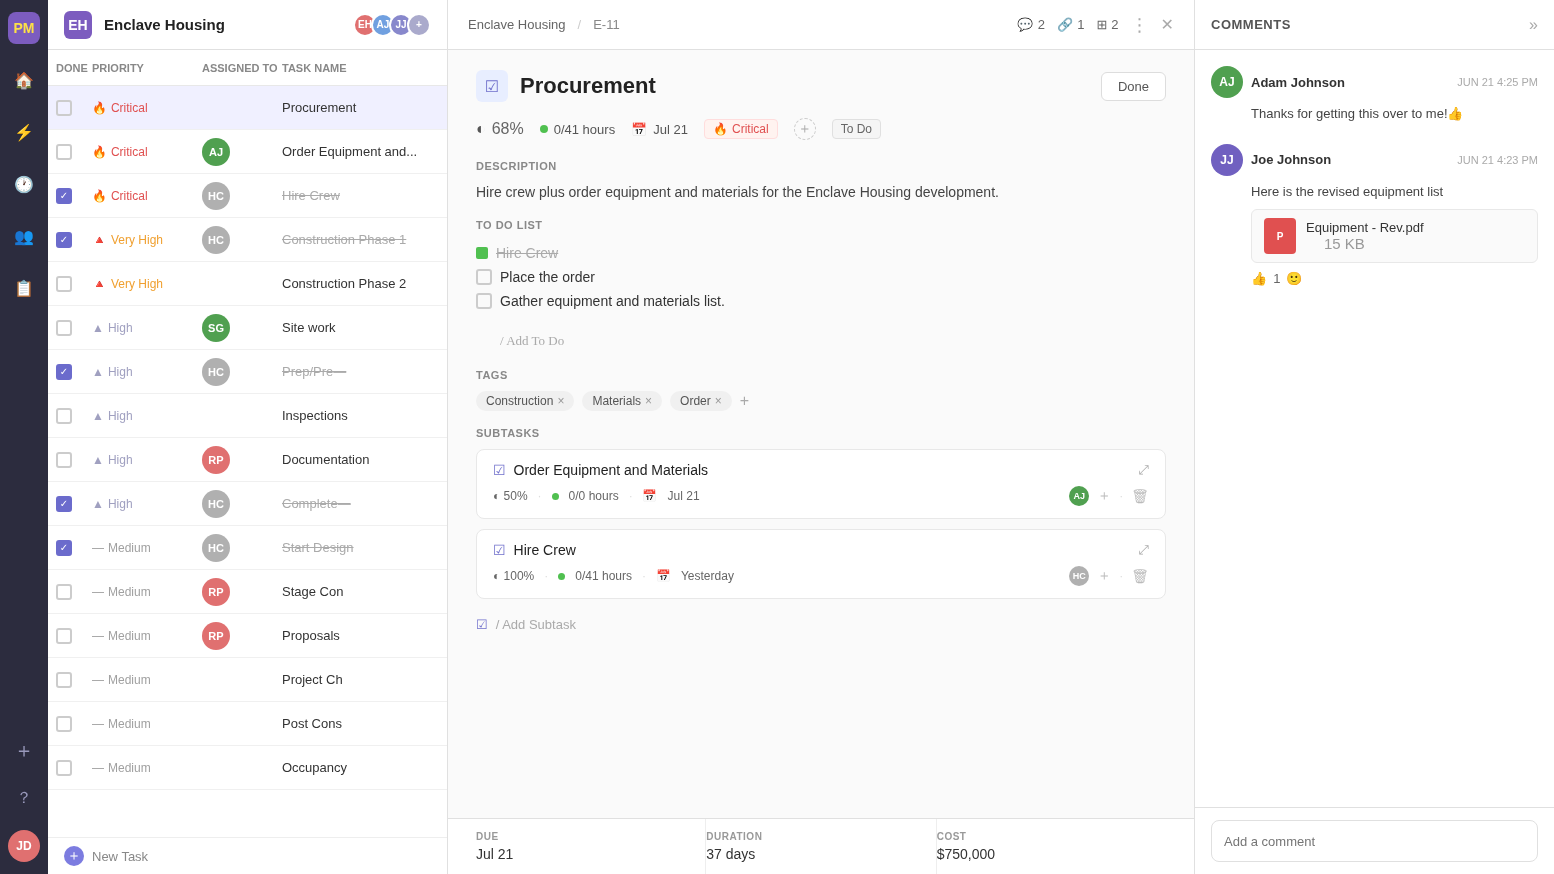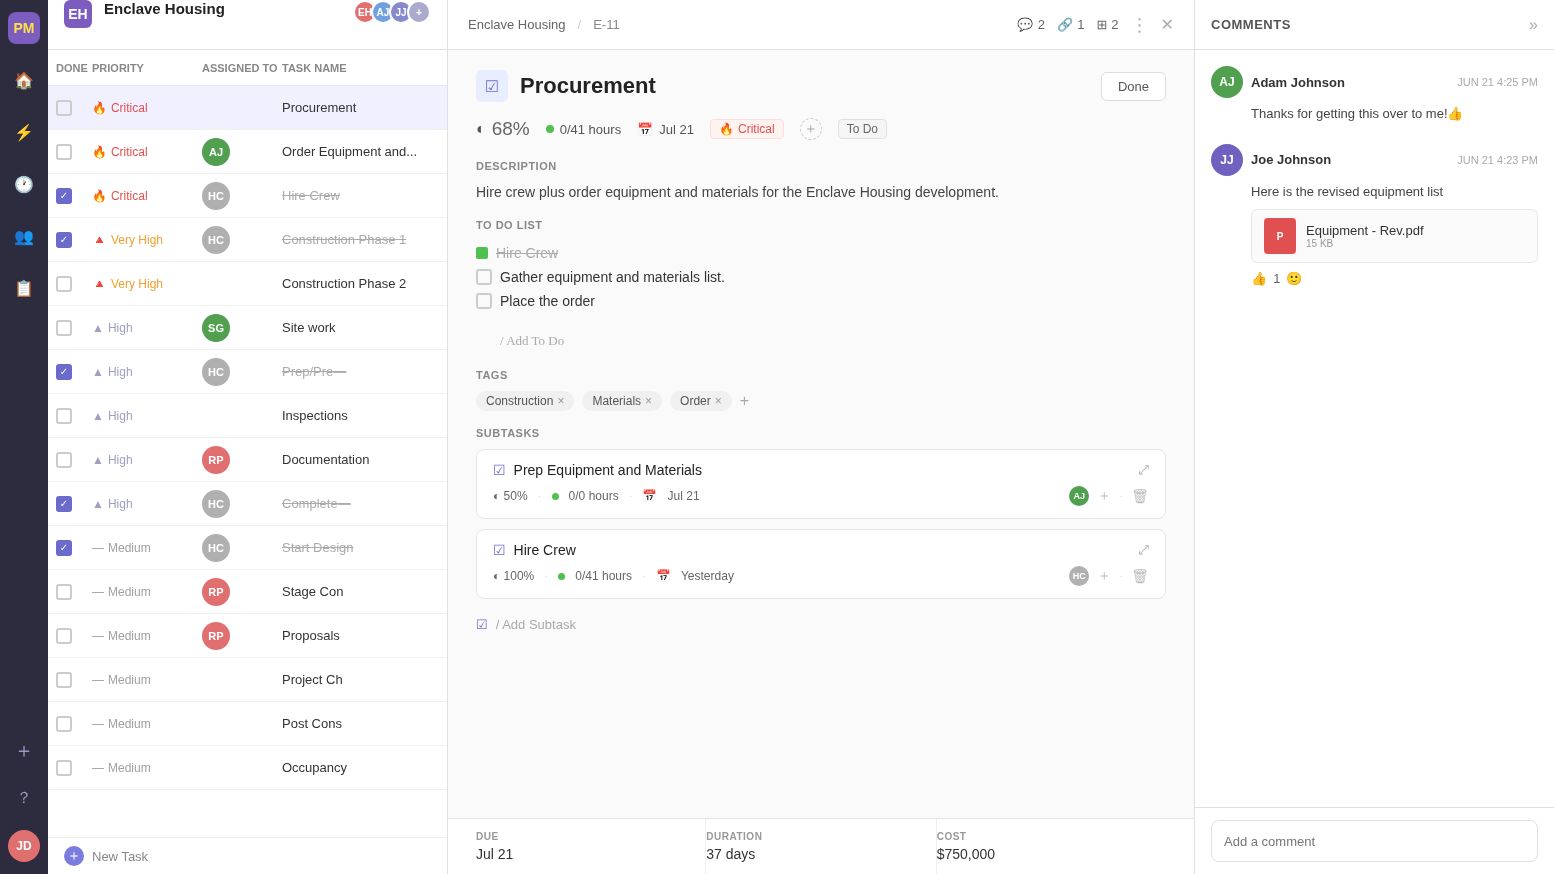--- a/index.html
+++ b/index.html
@@ -40,21 +40,21 @@
       background: #fff;
       display: flex;
       flex-direction: column;
       border-right: 1px solid #e0e0e0;
       flex-shrink: 0;
     }
     .task-panel-header {
       padding: 0 16px;
       height: 50px;
       display: flex;
-      align-items: flex-start;
+      align-items: center;
       gap: 12px;
       border-bottom: 1px solid #e0e0e0;
     }
     .project-logo {
       width: 28px; height: 28px; border-radius: 6px;
       background: #7c5cbf; display: flex; align-items: center; justify-content: center;
       color: #fff; font-size: 14px; font-weight: bold;
     }
     .project-title { font-size: 15px; font-weight: 600; color: #222; flex: 1; }
     .avatar-group { display: flex; }
@@ -174,21 +174,21 @@
     .done-btn {
       padding: 6px 16px; border: 1px solid #ddd; border-radius: 6px;
       background: #fff; font-size: 13px; cursor: pointer; color: #555;
     }
 
     .meta-row {
       display: flex; align-items: center; gap: 16px;
       margin-bottom: 20px; flex-wrap: wrap;
     }
     .meta-item { display: flex; align-items: center; gap: 6px; font-size: 13px; color: #555; }
-    .progress-ring { font-size: 19px; color: #666; }
+    .progress-ring { font-size: 16px; color: #666; }
     .hours-dot { width: 8px; height: 8px; border-radius: 50%; background: #50c050; }
     .cal-icon { color: #888; }
     .priority-tag {
       display: flex; align-items: center; gap: 4px;
       padding: 2px 8px; border-radius: 4px; background: #fff3f0;
       color: #e05050; font-size: 12px; font-weight: 500; border: 1px solid #fdd;
     }
     .status-tag {
       padding: 2px 8px; border-radius: 4px; background: #f5f5f5;
       color: #666; font-size: 12px; border: 1px solid #e0e0e0;
@@ -289,21 +289,21 @@
       display: flex; align-items: center; gap: 10px;
       margin: 8px 0 0 40px; padding: 8px 12px;
       border: 1px solid #e8e8e8; border-radius: 6px; background: #fafafa;
     }
     .pdf-icon {
       width: 32px; height: 36px; background: #e05050; border-radius: 4px;
       display: flex; align-items: center; justify-content: center;
       color: #fff; font-size: 10px; font-weight: bold;
     }
     .attachment-name { font-size: 13px; color: #333; font-weight: 500; }
-    .attachment-size { font-size: 10px; color: #999; }
+    .attachment-size { font-size: 15px; color: #999; margin-left: 18px; }
 
     .comment-reactions { display: flex; align-items: center; gap: 6px; margin: 8px 0 0 40px; font-size: 13px; }
     .reaction { cursor: pointer; color: #888; }
     .reaction-count { color: #666; }
 
     .comment-input-area {
       padding: 12px 16px;
       border-top: 1px solid #e0e0e0;
     }
     .comment-input {
@@ -557,25 +557,25 @@
     <div class="description-text">Hire crew plus order equipment and materials for the Enclave Housing development.</div>
 
     <div class="section-label">TO DO LIST</div>
     <div class="todo-list" id="todo-list-container">
         <div class="todo-item">
       <div class="todo-green-line"></div>
       <span class="todo-text strikethrough">Hire Crew</span>
     </div>
         <div class="todo-item">
       <div class="todo-check"></div>
-      <span class="todo-text">Gather equipment and materials list.</span>
+      <span class="todo-text">Place the order</span>
     </div>
         <div class="todo-item">
       <div class="todo-check"></div>
-      <span class="todo-text">Place the order</span>
+      <span class="todo-text">Gather equipment and materials list.</span>
     </div>
       </div>
     <div class="add-todo">/ Add To Do</div>
 
     <div class="section-label">TAGS</div>
     <div class="tags-row" id="tags-container">
         <div class="tag-chip">
           <span>Construction</span> 
           <span class="x">×</span>
         </div>
@@ -588,21 +588,21 @@
           <span class="x">×</span>
         </div>
         <span class="tag-add">+</span>
       </div>
 
     <div class="section-label">SUBTASKS</div>
     <div id="subtasks-container">
         <div class="subtask-card">
     <div class="subtask-title-row">
       <span class="subtask-icon">☑</span>
-      <span class="subtask-name">Prep Equipment and Materials</span>
+      <span class="subtask-name">Order Equipment and Materials</span>
       <span class="subtask-expand">⤢</span>
     </div>
     <div class="subtask-meta">
       <span class="subtask-progress">◐ 50%</span>
       <span style="color:#ddd">·</span>
       <span class="subtask-dot"></span>
       <span class="subtask-hours">0/0 hours</span>
       <span style="color:#ddd">·</span>
       <span style="color:#aaa;">📅</span>
       <span class="subtask-date">Jul 21</span>

